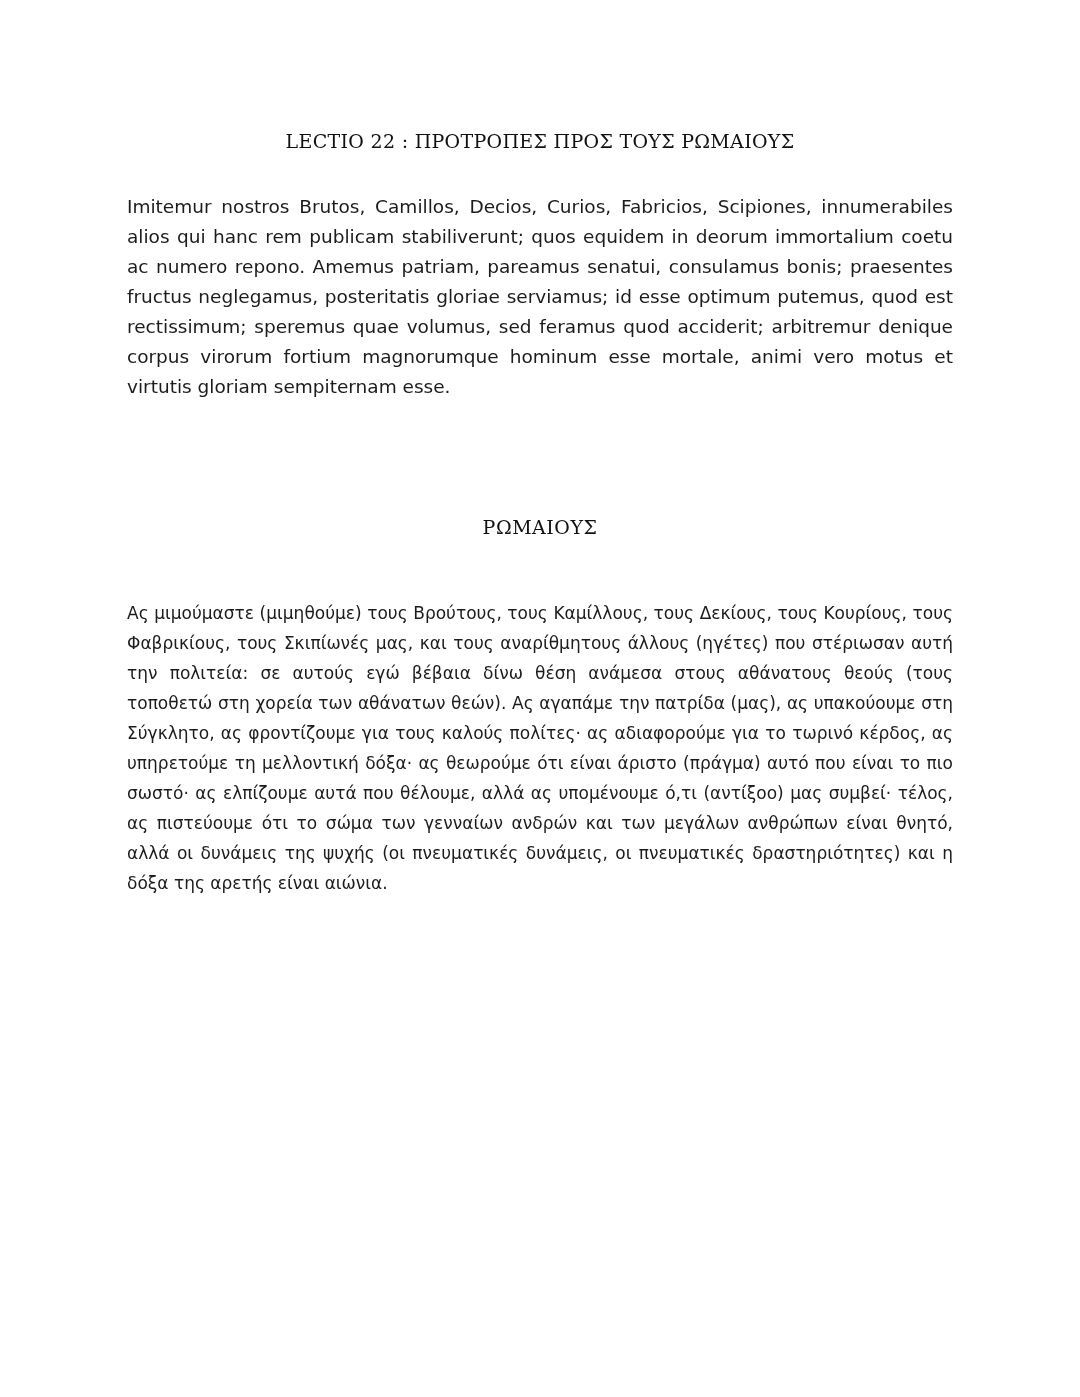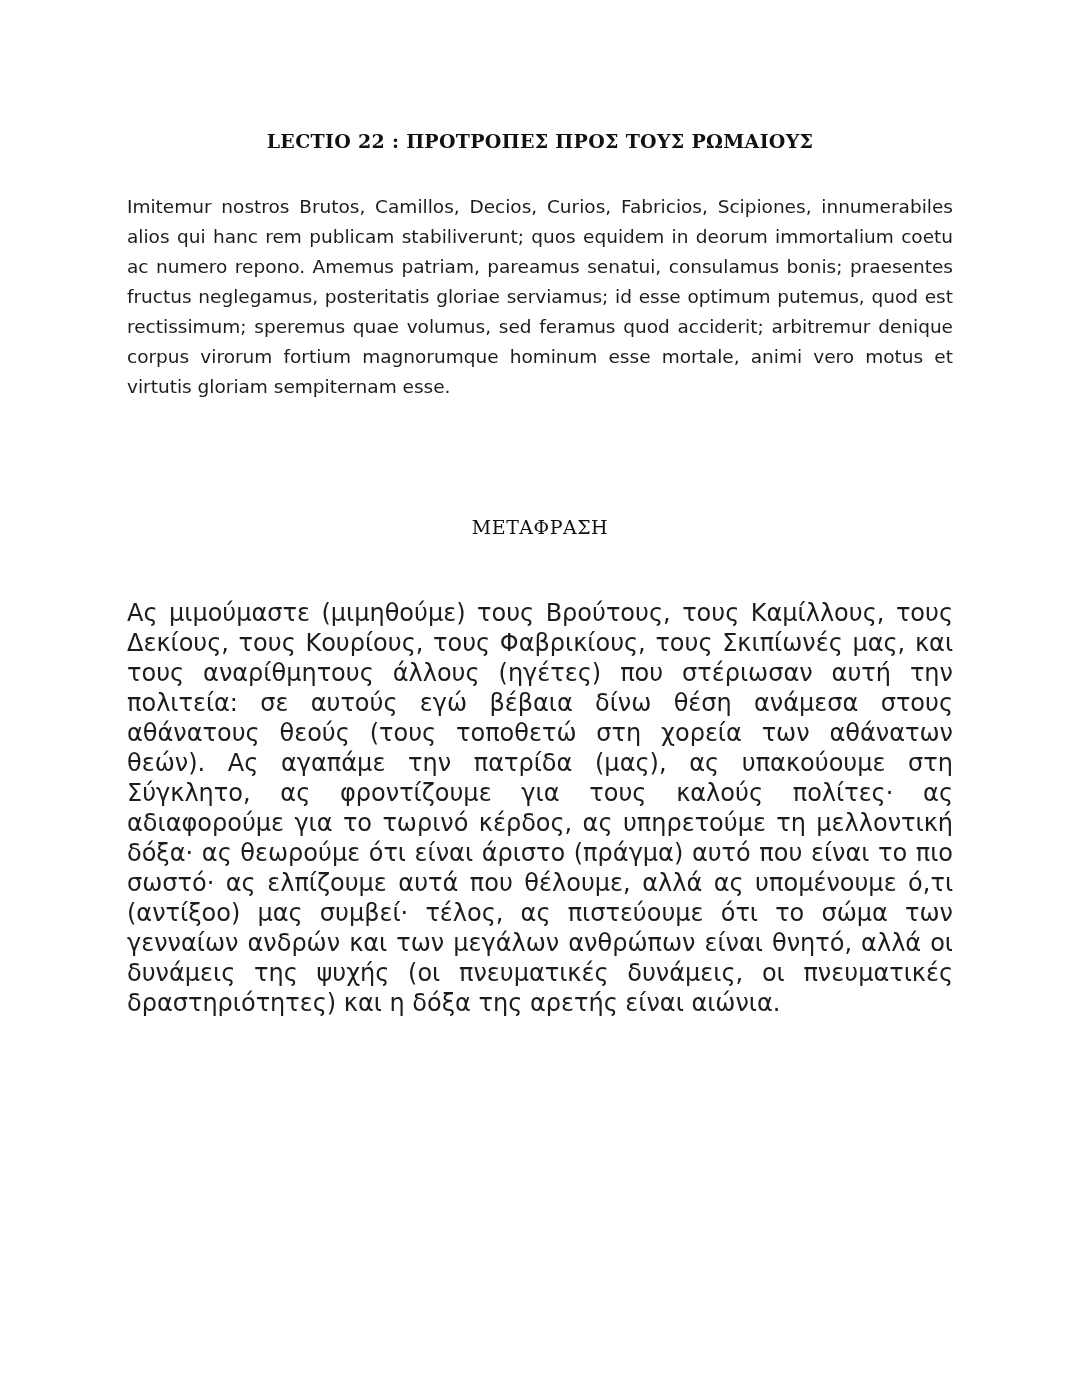--- a/index.html
+++ b/index.html
@@ -19,21 +19,21 @@
     color: #1f1f1f;
   }
 
   .content {
     padding: 130px 127px 0 127px;
   }
 
   .doc-title {
     text-align: center;
     font-family: "DejaVu Serif", "Liberation Serif", serif;
-    font-weight: 700;
+    font-weight: 400;
     font-size: 19px;
     letter-spacing: 0.3px;
     color: #111111;
   }
 
   .latin-paragraph {
     margin-top: 40px;
     font-size: 18.5px;
     line-height: 30px;
     text-align: justify;
@@ -45,34 +45,34 @@
     text-align: center;
     font-family: "DejaVu Serif", "Liberation Serif", serif;
     font-weight: 400;
     font-size: 19px;
     letter-spacing: 0.5px;
     color: #111111;
   }
 
   .greek-paragraph {
     margin-top: 60px;
-    font-size: 24px;
+    font-size: 17px;
     line-height: 30px;
     text-align: justify;
     color: #1c1c1c;
   }
 </style>
 </head>
 <body>
 
 <div class="page">
   <div class="content">
 
     <h1 class="doc-title">LECTIO 22 : ΠΡΟΤΡΟΠΕΣ ΠΡΟΣ ΤΟΥΣ ΡΩΜΑΙΟΥΣ</h1>
 
     <p class="latin-paragraph">Imitemur nostros Brutos, Camillos, Decios, Curios, Fabricios, Scipiones, innumerabiles alios qui hanc rem publicam stabiliverunt; quos equidem in deorum immortalium coetu ac numero repono. Amemus patriam, pareamus senatui, consulamus bonis; praesentes fructus neglegamus, posteritatis gloriae serviamus; id esse optimum putemus, quod est rectissimum; speremus quae volumus, sed feramus quod acciderit; arbitremur denique corpus virorum fortium magnorumque hominum esse mortale, animi vero motus et virtutis gloriam sempiternam esse.</p>
 
-    <h2 class="translation-heading">ΜΕΤΑΦΡΑΣΗ</h2>
+    <h2 class="translation-heading">ΡΩΜΑΙΟΥΣ</h2>
 
     <p class="greek-paragraph">Ας μιμούμαστε (μιμηθούμε) τους Βρούτους, τους Καμίλλους, τους Δεκίους, τους Κουρίους, τους Φαβρικίους, τους Σκιπίωνές μας, και τους αναρίθμητους άλλους (ηγέτες) που στέριωσαν αυτή την πολιτεία: σε αυτούς εγώ βέβαια δίνω θέση ανάμεσα στους αθάνατους θεούς (τους τοποθετώ στη χορεία των αθάνατων θεών). Ας αγαπάμε την πατρίδα (μας), ας υπακούουμε στη Σύγκλητο, ας φροντίζουμε για τους καλούς πολίτες· ας αδιαφορούμε για το τωρινό κέρδος, ας υπηρετούμε τη μελλοντική δόξα· ας θεωρούμε ότι είναι άριστο (πράγμα) αυτό που είναι το πιο σωστό· ας ελπίζουμε αυτά που θέλουμε, αλλά ας υπομένουμε ό,τι (αντίξοο) μας συμβεί· τέλος, ας πιστεύουμε ότι το σώμα των γενναίων ανδρών και των μεγάλων ανθρώπων είναι θνητό, αλλά οι δυνάμεις της ψυχής (οι πνευματικές δυνάμεις, οι πνευματικές δραστηριότητες) και η δόξα της αρετής είναι αιώνια.</p>
 
   </div>
 </div>
 
 </body></html>

